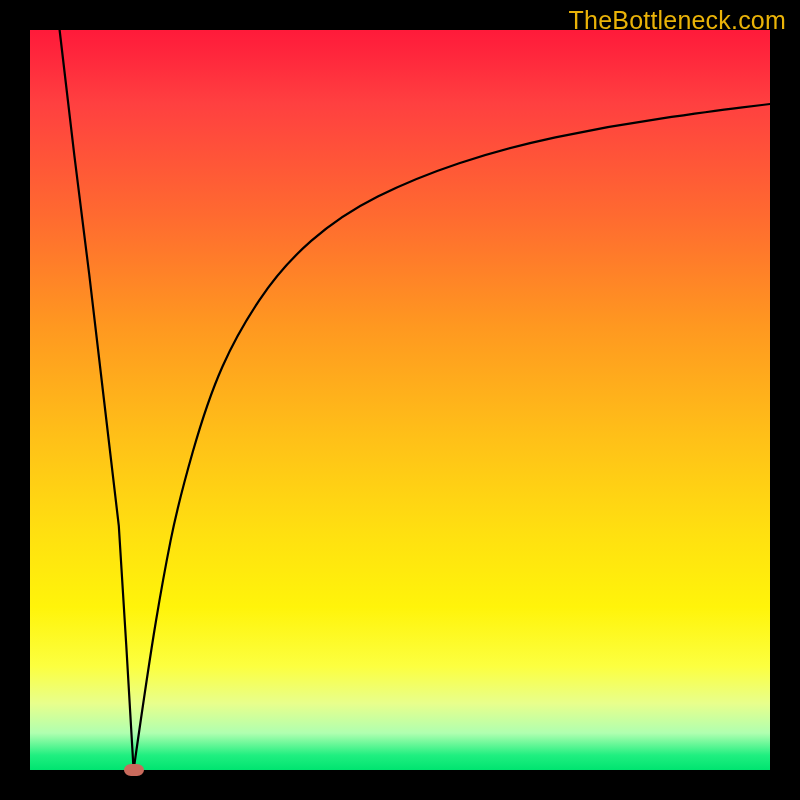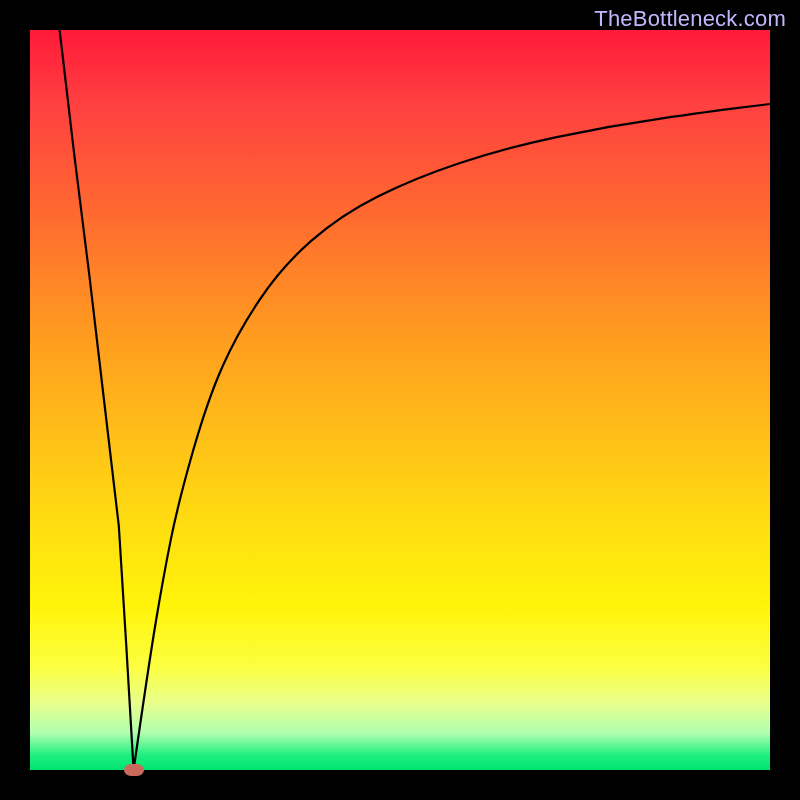--- a/index.html
+++ b/index.html
@@ -36,23 +36,23 @@
       #e8ff8c 91%,
       #b0ffb0 95%,
       #20ef80 98%,
       #00e470 100%
     );
   }
   .watermark {
     position: absolute;
     top: 6px;
     right: 14px;
-    font-size: 22px;
+    font-size: 25px;
     font-weight: 500;
-    color: #c4b5fd;
+    color: #eab308;
     letter-spacing: 0.2px;
     font-family: Arial, sans-serif;
   }
   .marker {
     position: absolute;
     width: 20px;
     height: 12px;
     background: #c96a5c;
     border-radius: 7px / 6px;
     transform: translate(-50%, -50%);

